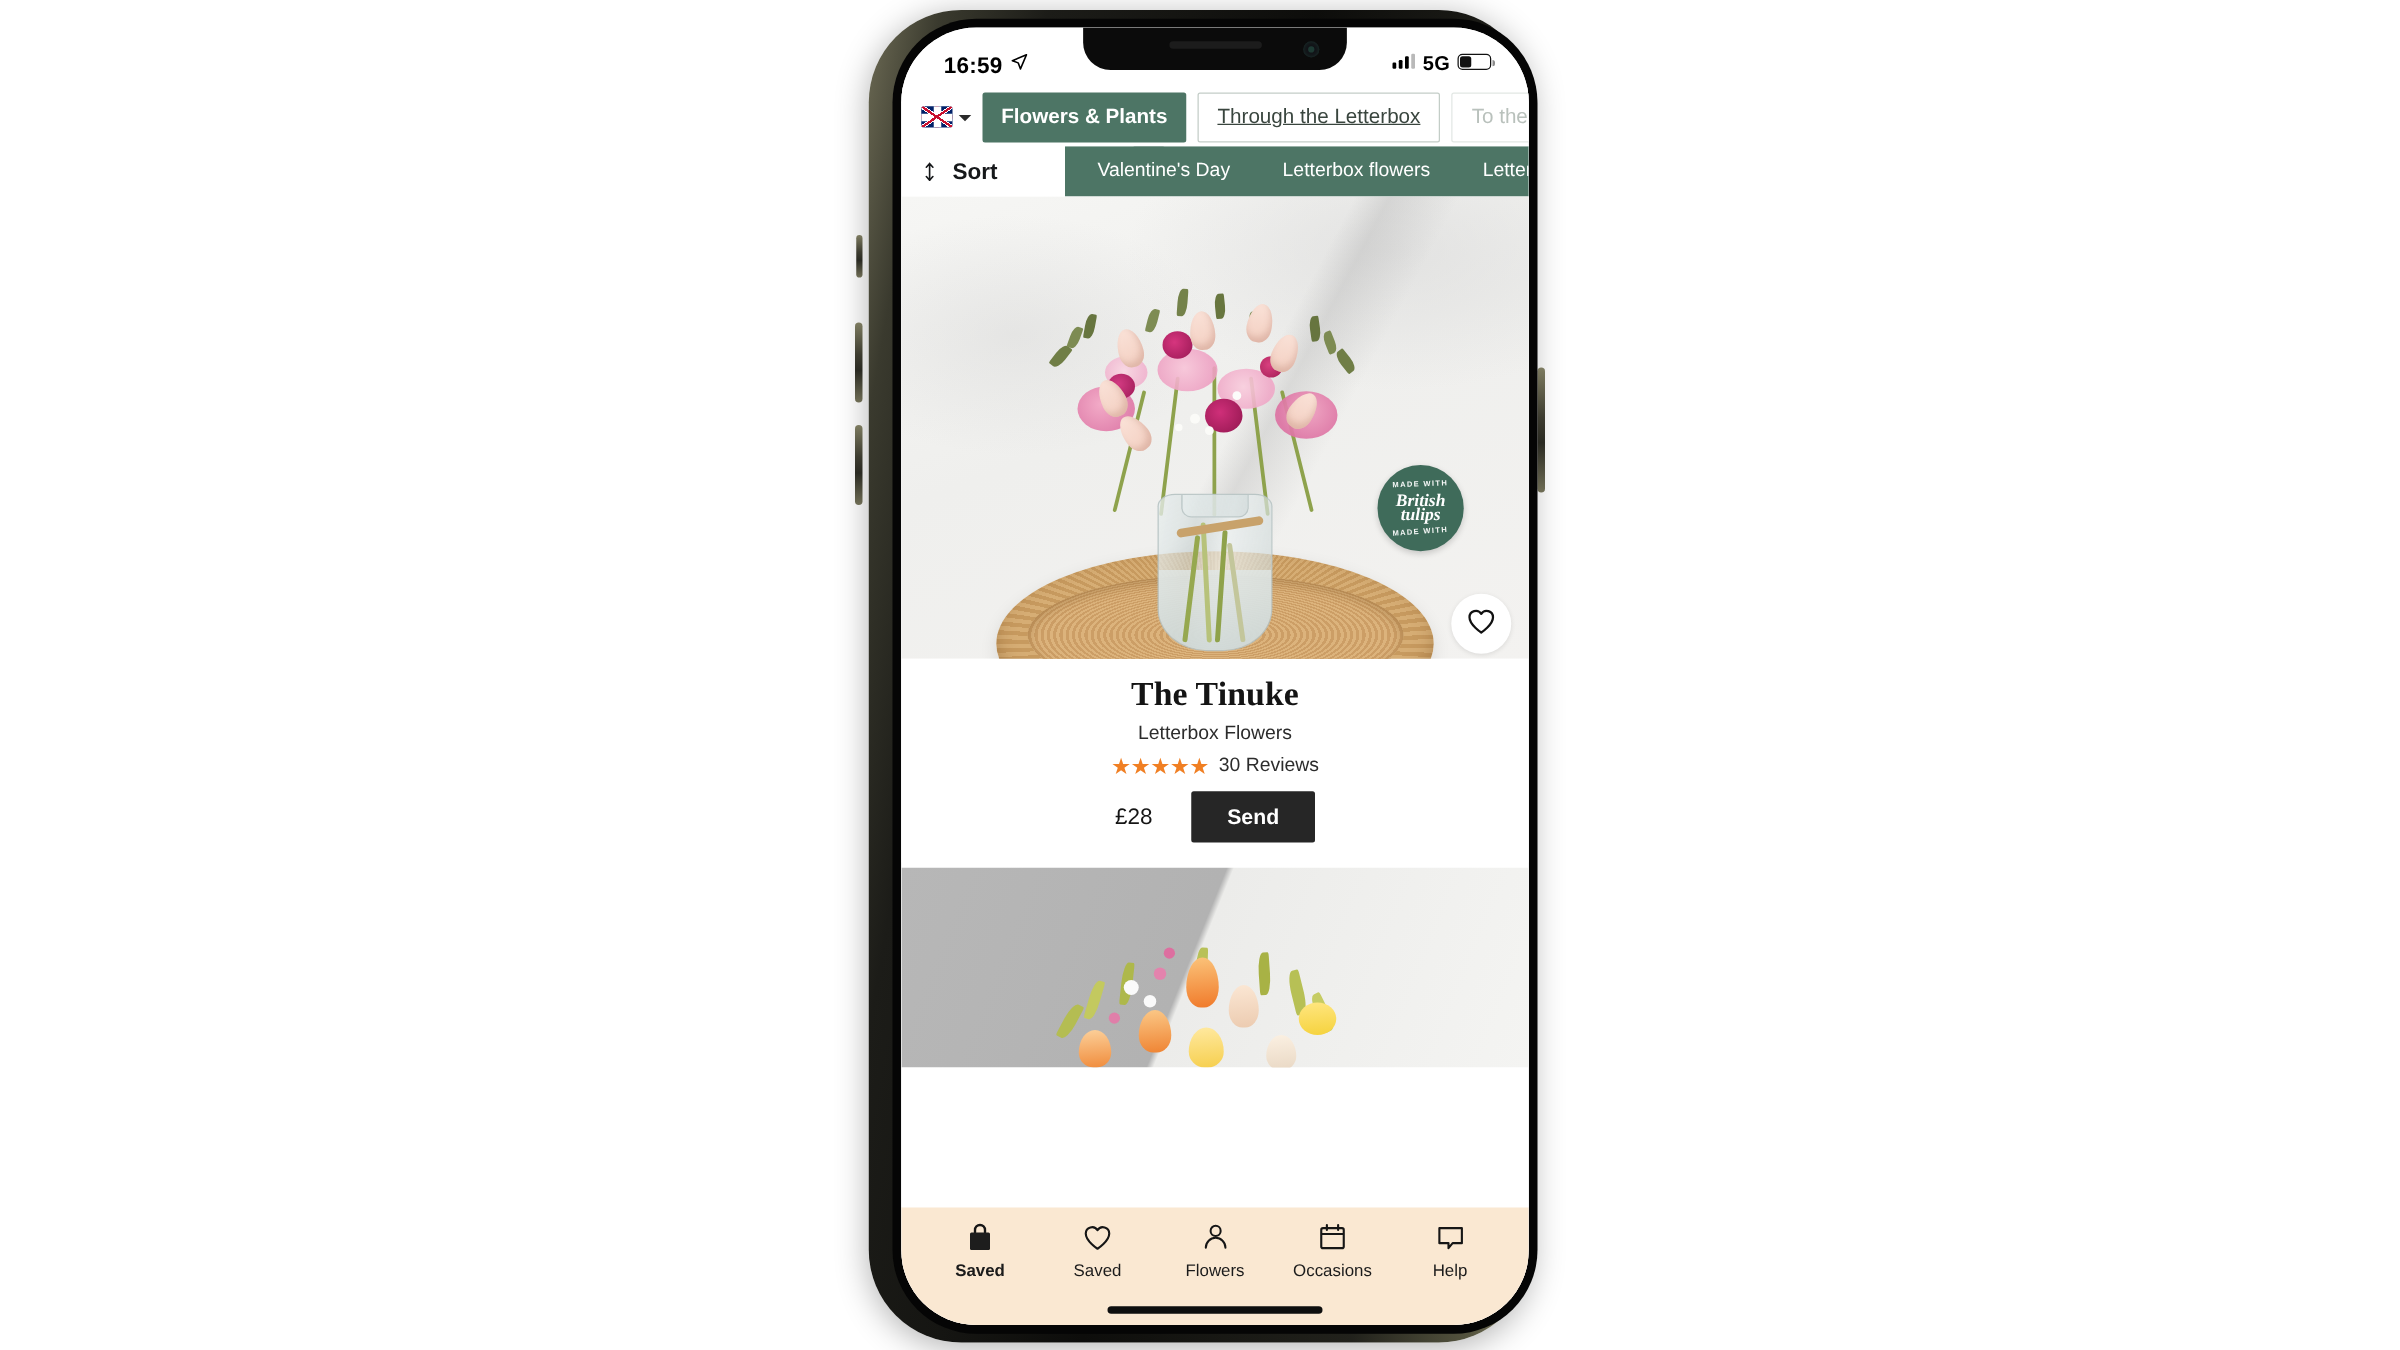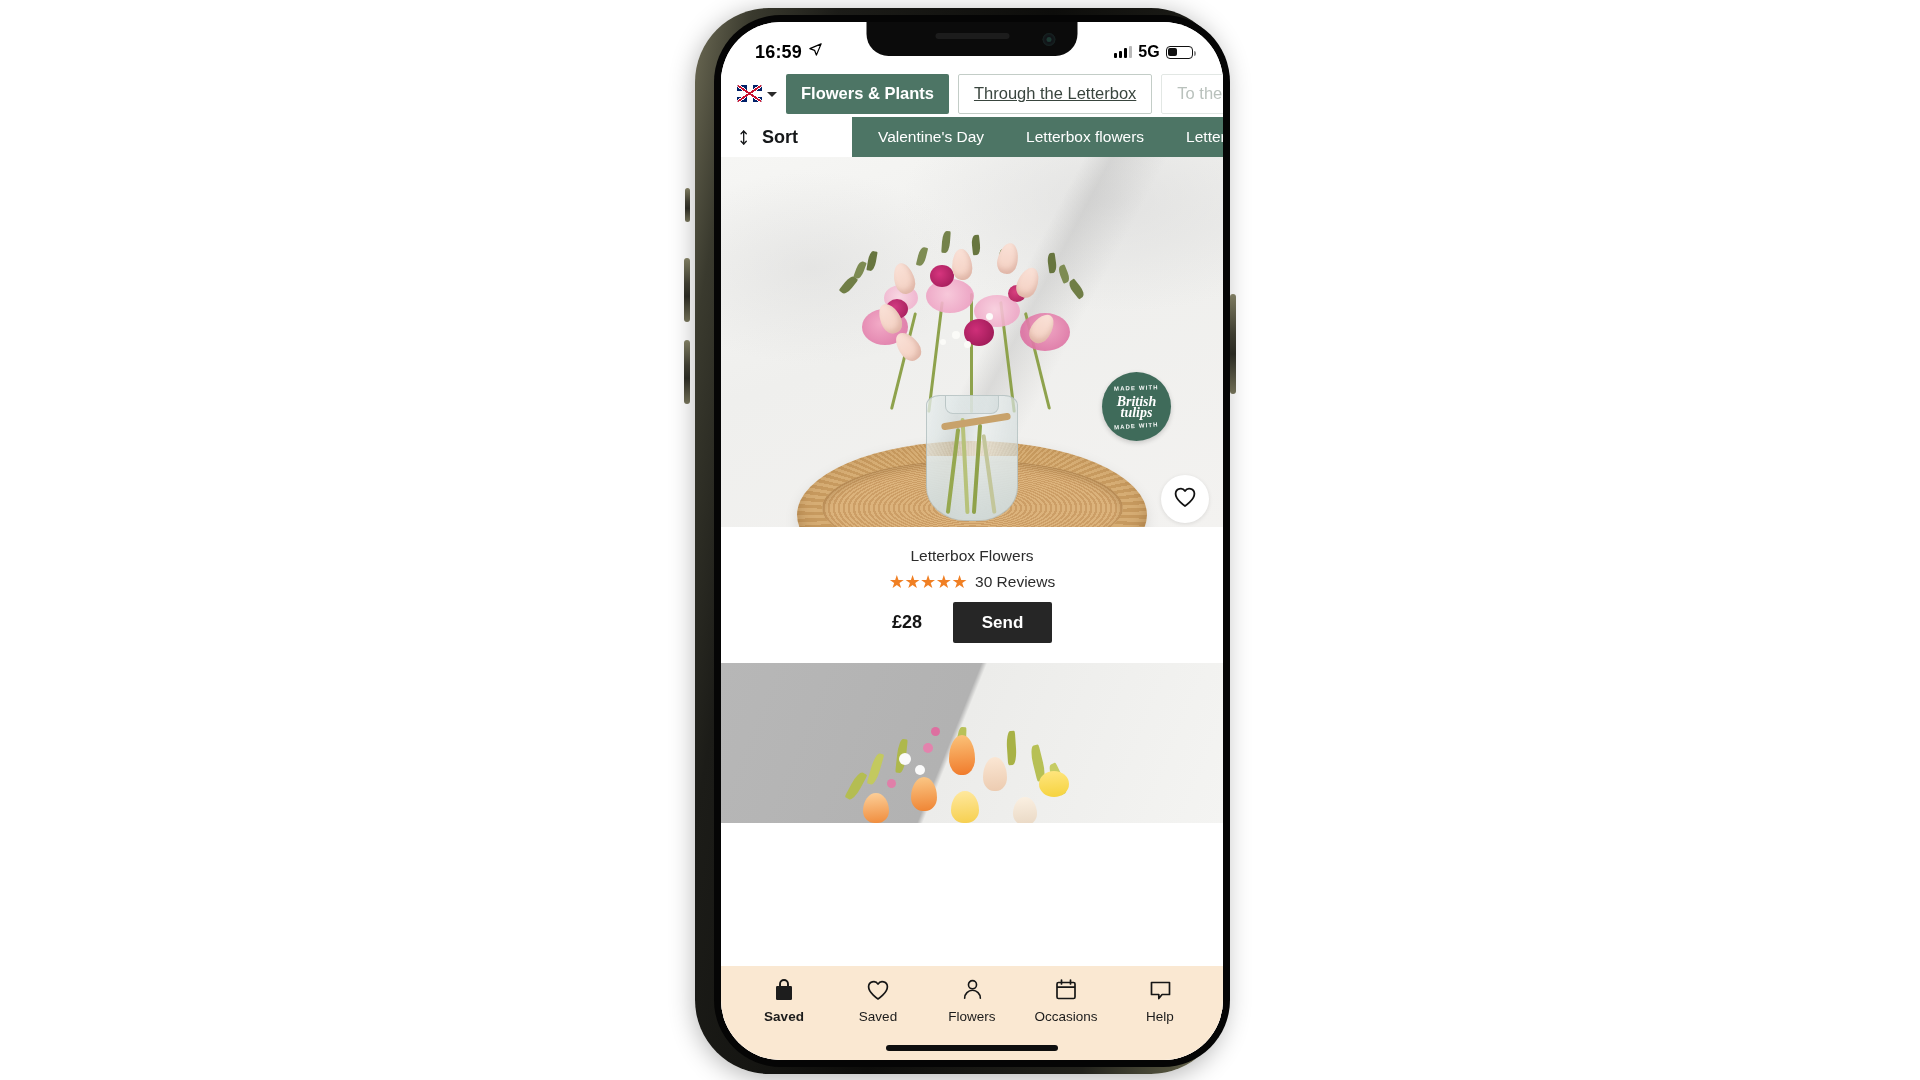--- a/index.html
+++ b/index.html
@@ -67,21 +67,21 @@
   #statusbar {
     position: absolute; left: 0; top: 0; width: 100%; height: 48px;
     display: flex; align-items: center; justify-content: space-between;
     padding: 12px 30px 0 34px;
     z-index: 45;
     color: #000;
     font-size: 17px; font-weight: 700;
     letter-spacing: .2px;
   }
   #status-left { display: flex; align-items: center; gap: 6px; }
-  #status-right { display: flex; align-items: center; gap: 6px; }
+  #status-right { display: flex; align-items: flex-start; gap: 6px; }
   #status-time { font-size: 18px; font-weight: 700; }
   .sig-bars { display: flex; align-items: flex-end; gap: 2px; height: 12px; }
   .sig-bars i { display: block; width: 3px; background: #000; border-radius: 1px; }
   .sig-bars i:nth-child(1){ height: 5px; }
   .sig-bars i:nth-child(2){ height: 7px; }
   .sig-bars i:nth-child(3){ height: 10px; }
   .sig-bars i:nth-child(4){ height: 12px; background:#b9b9b9; }
   #net-label { font-size: 16px; font-weight: 700; }
   .batt { position: relative; width: 27px; height: 13px; border: 1.6px solid #111; border-radius: 4px; }
   .batt::after { content:""; position:absolute; right:-4px; top:4px; width:2px; height:5px; background:#8c8c8c; border-radius:0 2px 2px 0; }
@@ -242,21 +242,21 @@
   }
 
   
   .pinfo { padding: 13px 0 16px; text-align: center; background:#fff; }
   .ptitle { font-family: "Liberation Serif", serif; font-weight: 700; font-size: 27px; color: #141414; letter-spacing: .1px; }
   .psub { font-size: 15.5px; color: #2c2c2c; margin-top: 7px; }
   .prow-rating { margin-top: 8px; display: flex; align-items: center; justify-content: center; gap: 8px; }
   .stars { display: flex; gap: 0px; color: #F07F23; font-size: 18px; letter-spacing: -0.5px; line-height: 1; }
   .previews { font-size: 15.5px; color: #2c2c2c; }
   .prow-buy { margin-top: 11px; display: flex; align-items: center; justify-content: center; gap: 31px; }
-  .pprice { font-size: 18px; font-weight: 700; color: #151515; }
+  .pprice { font-size: 18px; font-weight: 400; color: #151515; }
   .send-btn {
     background: #262626; color: #fff;
     font-size: 17px; font-weight: 700;
     border: none; border-radius: 2px;
     width: 99px; height: 41px;
     cursor: pointer;
   }
 
   
   .photo2 { position: relative; width: 100%; height: 160px; overflow: hidden; margin-top: 4px; }
@@ -427,20 +427,21 @@
                 <div class="fav">
                   <span>
                     <svg width="24" height="22" viewBox="0 0 24 22">
                         <path d="M12 20S2.6 13.9 2.6 7.8A5.1 5.1 0 0 1 12 5.1 5.1 5.1 0 0 1 21.4 7.8C21.4 13.9 12 20 12 20z" fill="none" stroke="#111" stroke-width="1.8" stroke-linejoin="round"></path>
                       </svg>
                   </span>
                 </div>
               </div>
 
               <div class="pinfo">
+                <div class="ptitle">The Tinuke</div>
                 <div class="psub">Letterbox Flowers</div>
                 <div class="prow-rating">
                   <span class="stars">★★★★★</span>
                   <span class="previews">30 Reviews</span>
                 </div>
                 <div class="prow-buy">
                   <span class="pprice">£28</span>
                   <button class="send-btn">Send</button>
                 </div>
               </div>

